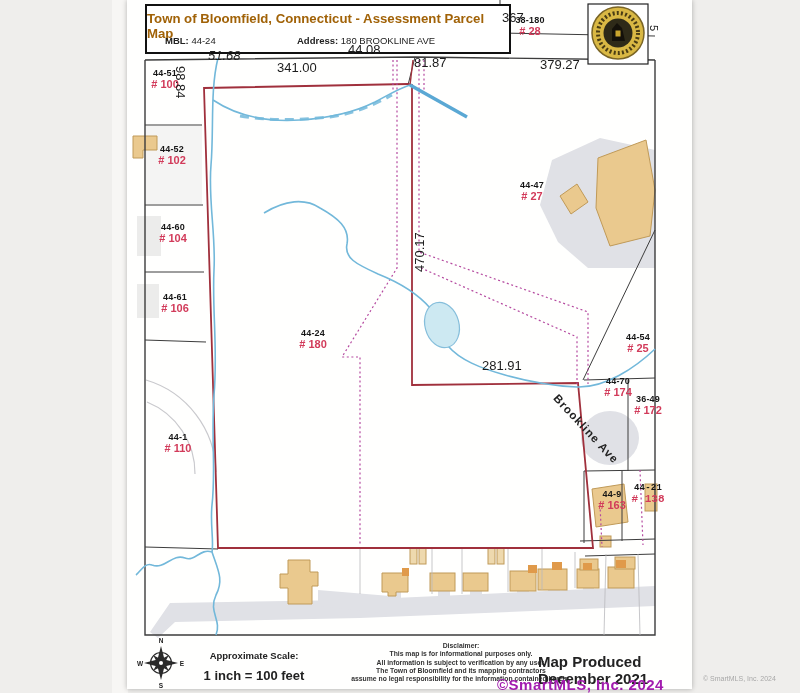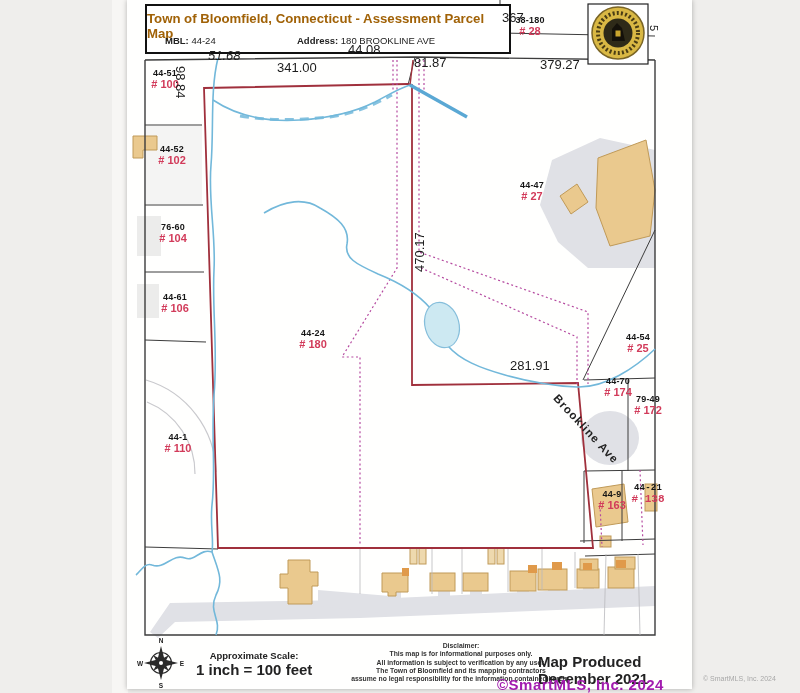--- a/index.html
+++ b/index.html
@@ -17,21 +17,21 @@
   .rotm90{transform:rotate(-90deg);transform-origin:0 0;}
   #title-box{position:absolute;left:145px;top:4px;width:366px;height:50px;background:#fff;border:2px solid #111;box-sizing:border-box;}
   #title-text{display:block;text-align:left;font-weight:bold;font-size:13.2px;color:#a16207;margin-top:5px;}
   #title-row2{position:absolute;left:0;top:29px;width:100%;font-size:9.5px;color:#222;}
   #title-row2 .lab{font-weight:bold;}
   #mbl-group{position:absolute;left:18px;top:0;}
   #addr-group{position:absolute;left:150px;top:0;}
   #street-label{position:absolute;left:560px;top:392px;width:120px;font-size:11.5px;font-weight:bold;color:#222;letter-spacing:1px;transform:rotate(47deg);transform-origin:0 0;}
   .footer-text{position:absolute;color:#222;}
   #scale-block{left:196px;top:650px;width:116px;text-align:center;font-weight:bold;font-size:9.5px;}
-  #scale-value{margin-top:0;font-size:15px;}
+  #scale-value{margin-top:7px;font-size:13px;}
   #disclaimer{left:328px;top:642px;width:266px;text-align:center;font-size:6.8px;line-height:8.3px;font-weight:bold;color:#333;}
   #produced{left:538px;top:653px;width:124px;font-weight:bold;font-size:15px;}
   #wm-large{position:absolute;left:497px;top:676px;font-size:15px;font-weight:bold;color:#a21caf;letter-spacing:.5px;}
   #wm-small{position:absolute;left:703px;top:675px;font-size:7px;color:#a8a8a8;}
 </style>
 </head>
 <body>
 
 <div id="stage">
   <div id="left-strip"></div>
@@ -165,21 +165,21 @@
 
   <div class="parcel-label" style="left:140px;top:68px;width:50px;">
       <span class="parcel-id">44-51</span>
       <span class="parcel-house"># 100</span>
     </div>
   <div class="parcel-label" style="left:147px;top:144px;width:50px;">
       <span class="parcel-id">44-52</span>
       <span class="parcel-house"># 102</span>
     </div>
   <div class="parcel-label" style="left:148px;top:222px;width:50px;">
-      <span class="parcel-id">76-60</span>
+      <span class="parcel-id">44-60</span>
       <span class="parcel-house"># 104</span>
     </div>
   <div class="parcel-label" style="left:150px;top:292px;width:50px;">
       <span class="parcel-id">44-61</span>
       <span class="parcel-house"># 106</span>
     </div>
   <div class="parcel-label" style="left:153px;top:432px;width:50px;">
       <span class="parcel-id">44-1</span>
       <span class="parcel-house"># 110</span>
     </div>
@@ -193,21 +193,21 @@
     </div>
   <div class="parcel-label" style="left:613px;top:332px;width:50px;">
       <span class="parcel-id">44-54</span>
       <span class="parcel-house"># 25</span>
     </div>
   <div class="parcel-label" style="left:592px;top:376px;width:52px;">
       <span class="parcel-id">44-70</span>
       <span class="parcel-house"># 174</span>
     </div>
   <div class="parcel-label" style="left:622px;top:394px;width:52px;">
-      <span class="parcel-id">79-49</span>
+      <span class="parcel-id">36-49</span>
       <span class="parcel-house"># 172</span>
     </div>
   <div class="parcel-label" style="left:588px;top:489px;width:48px;">
       <span class="parcel-id">44-9</span>
       <span class="parcel-house"># 163</span>
     </div>
   <div class="parcel-label" style="left:624px;top:483px;width:48px;font-family:Liberation Mono, monospace;">
       <span class="parcel-id">44-21</span>
       <span class="parcel-house"># 138</span>
     </div>
@@ -215,21 +215,21 @@
       <span class="parcel-id">38-180</span>
       <span class="parcel-house"># 28</span>
     </div>
 
   <span class="dim" style="left:208px;top:48px;font-style:italic;">51.68</span>
   <span class="dim" style="left:277px;top:60px;">341.00</span>
   <span class="dim" style="left:348px;top:42px;">44.08</span>
   <span class="dim" style="left:414px;top:55px;">81.87</span>
   <span class="dim" style="left:540px;top:57px;">379.27</span>
   <span class="dim" style="left:502px;top:10px;">367</span>
-  <span class="dim" style="left:482px;top:358px;margin-left:28px;">281.91</span>
+  <span class="dim" style="left:482px;top:358px;">281.91</span>
   <span class="dim rot90" style="left:188px;top:66px;">98.84</span>
   <span class="dim rotm90" style="left:412px;top:272px;">470.17</span>
   <span class="dim rot90" style="left:660px;top:25px;font-size:11px;">5</span>
 
   <div id="street-label">Brookline Ave</div>
 
   <div class="footer-text lbl" id="scale-block">
     <div>Approximate Scale:</div>
     <div id="scale-value">1 inch = 100 feet</div>
   </div>

